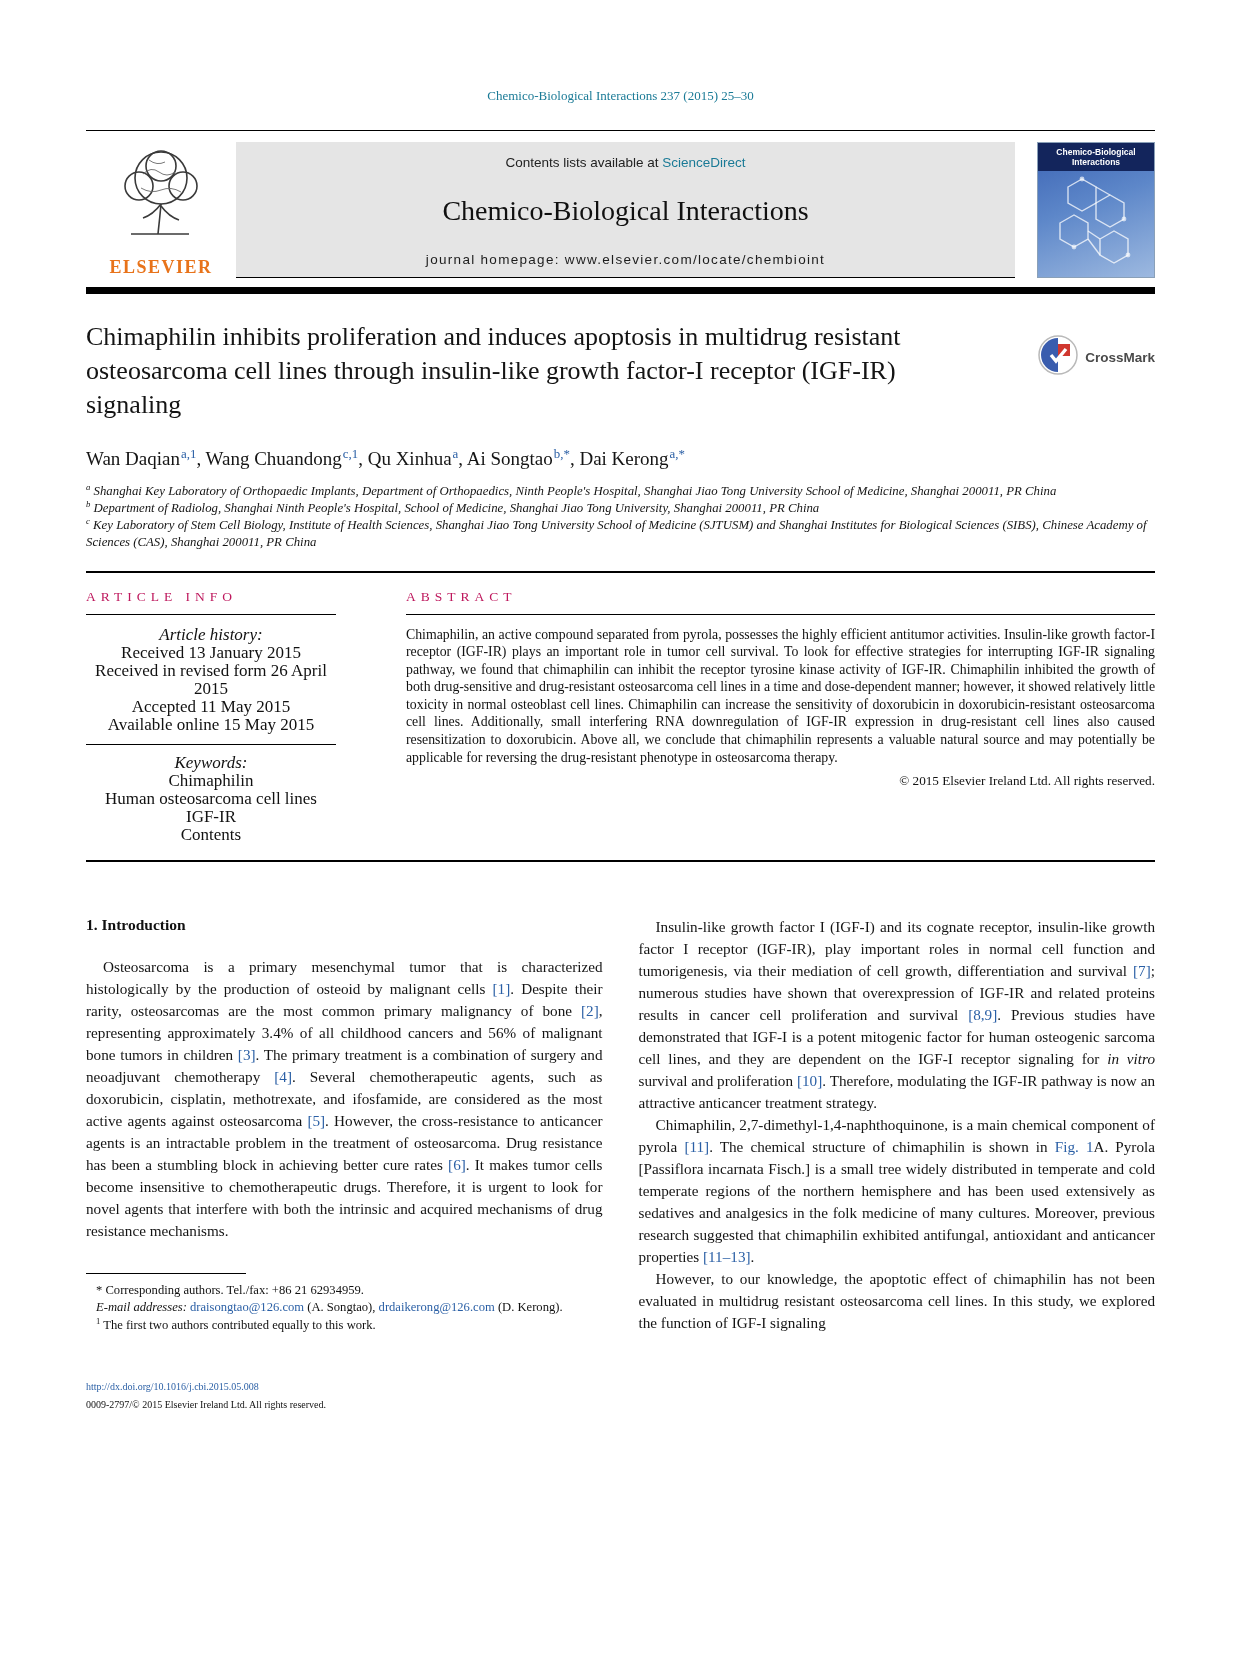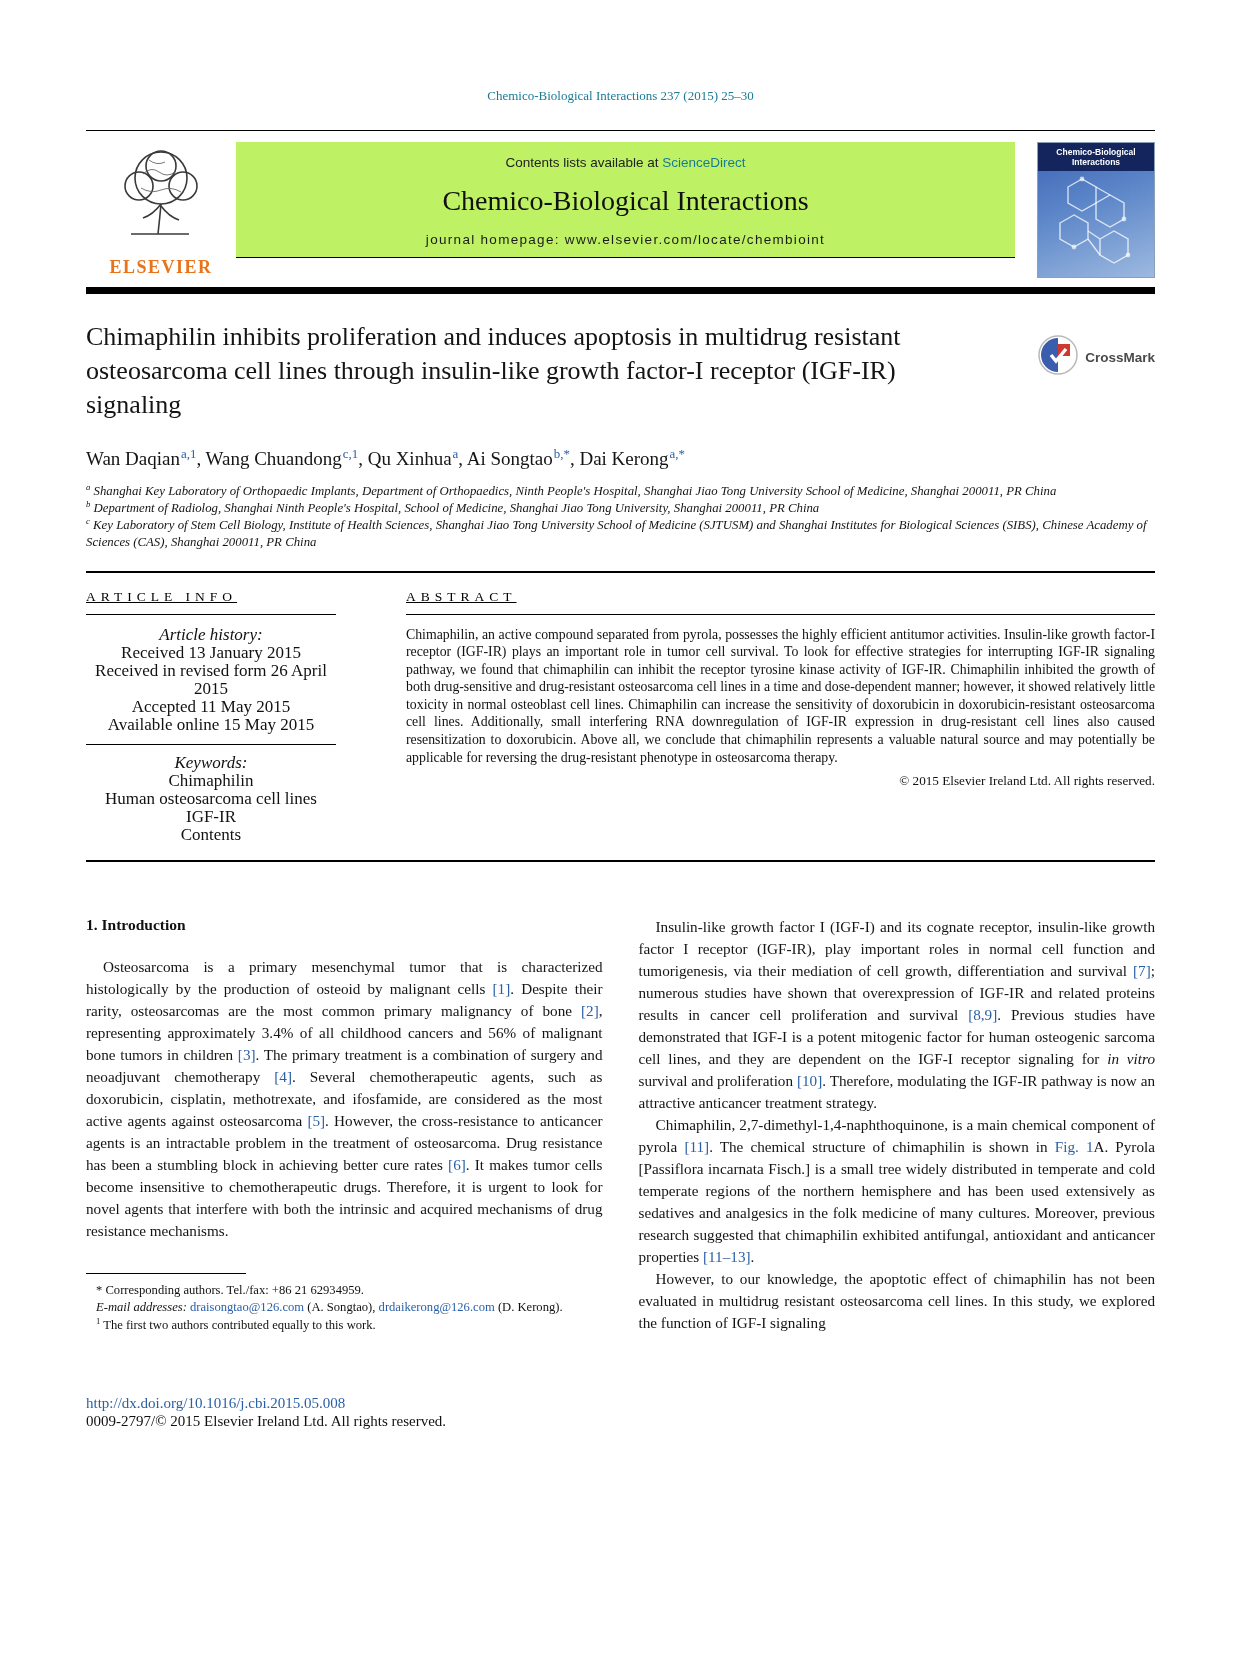--- a/index.html
+++ b/index.html
@@ -14,22 +14,22 @@
   sup { font-size:68%; line-height:0; vertical-align:super; }
 
   
   .journal-ref { text-align:center; font-size:13px; color:#1a7a96; margin-bottom:26px; }
 
   
   .header-wrap { border-top:1.5px solid #000; padding-top:11px; display:flex; align-items:stretch; }
   .logo-box { width:150px; display:flex; flex-direction:column; align-items:center; justify-content:space-between; padding:2px 4px 0; }
   .elsevier-wordmark { font-size:18px; color:#e8731a; letter-spacing:1.5px; font-weight:bold; margin-top:2px; }
   .gray-box {
-    flex:1; background:#bef264; border-bottom:1.5px solid #000;
-    text-align:center; padding:13px 10px 10px; height:116px;
+    flex:1; background:#e5e5e5; border-bottom:1.5px solid #000;
+    text-align:center; padding:13px 10px 10px; height:136px;
     display:flex; flex-direction:column; justify-content:space-between;
   }
   .contents-line { font-family:"Liberation Sans", sans-serif; font-size:13.5px; color:#222; }
   .sd-link { color:#1a7a96; }
   .journal-title-header { font-size:28px; color:#101010; }
   .homepage-line { font-family:"Liberation Sans", sans-serif; font-size:13.5px; letter-spacing:1.3px; color:#1c1c1c; }
   .cover-box {
     width:118px; height:136px; margin-left:22px; border:1px solid #8aa0b8;
     background:linear-gradient(160deg,#3b63b4 0%,#5d87c9 45%,#9db9e0 100%);
     position:relative; overflow:hidden;
@@ -45,42 +45,42 @@
   .crossmark { position:absolute; right:0; top:14px; display:flex; align-items:center; gap:6px; cursor:pointer; }
   .crossmark-label { font-family:"Liberation Sans", sans-serif; font-size:13.5px; color:#4a4a4a; font-weight:bold; }
   .authors { font-size:19px; margin-top:26px; color:#141414; }
   .authors sup { margin-left:1px; }
   .affiliations { margin-top:13px; }
   .affiliation { font-size:12.8px; line-height:17px; font-style:italic; color:#141414; }
 
   
   .rule-thin { height:1.5px; background:#000; margin-top:20px; }
   .info-section { display:grid; grid-template-columns:250px 1fr; column-gap:70px; padding:16px 0 16px; }
-  .col-heading { font-size:13.5px; letter-spacing:5px; color:#000000; padding-bottom:9px; border-bottom:1.2px solid #000; margin-bottom:11px;text-decoration:underline; }
+  .col-heading { font-size:13.5px; letter-spacing:5px; color:#be185d; padding-bottom:9px; border-bottom:1.2px solid #000; margin-bottom:11px; }
   .info-body { font-size:17px; line-height:18px;text-align:center; }
   .info-label { font-style:italic; }
   .info-rule { height:1.2px; background:#000; margin:10px 0 9px; }
   .abstract-text { font-size:13.8px; line-height:17.6px; text-align:justify; }
   .abstract-copyright { text-align:right; font-size:13.2px; margin-top:7px; }
   .rule-thick { height:2.5px; background:#000; }
 
   
   .body-columns { display:grid; grid-template-columns:1fr 1fr; column-gap:36px; margin-top:54px; }
   .col-left { display:flex; flex-direction:column; }
   .section-heading { font-size:15.5px; font-weight:bold; margin-bottom:22px; }
   .para { font-size:15.2px; line-height:22px; text-align:justify; text-indent:17px; color:#141414; }
   .col-right .para { margin-bottom:0; }
 
   
   .footnote-block { margin-top:auto; padding-top:14px; }
   .footnote-sep { width:160px; height:1px; background:#000; margin-bottom:8px; }
   .footnote { font-size:12.6px; line-height:17.5px; text-indent:10px; text-align:justify; }
 
   
-  .doi-block { margin-top:60px; font-size:15px; line-height:18px; }
+  .doi-block { margin-top:44px; font-size:10px; line-height:18px; }
 </style>
 </head>
 <body>
 
 <div class="page">
 
   <div class="journal-ref">Chemico-Biological Interactions 237 (2015) 25–30</div>
 
   <div class="header-wrap">
     <div class="logo-box">

